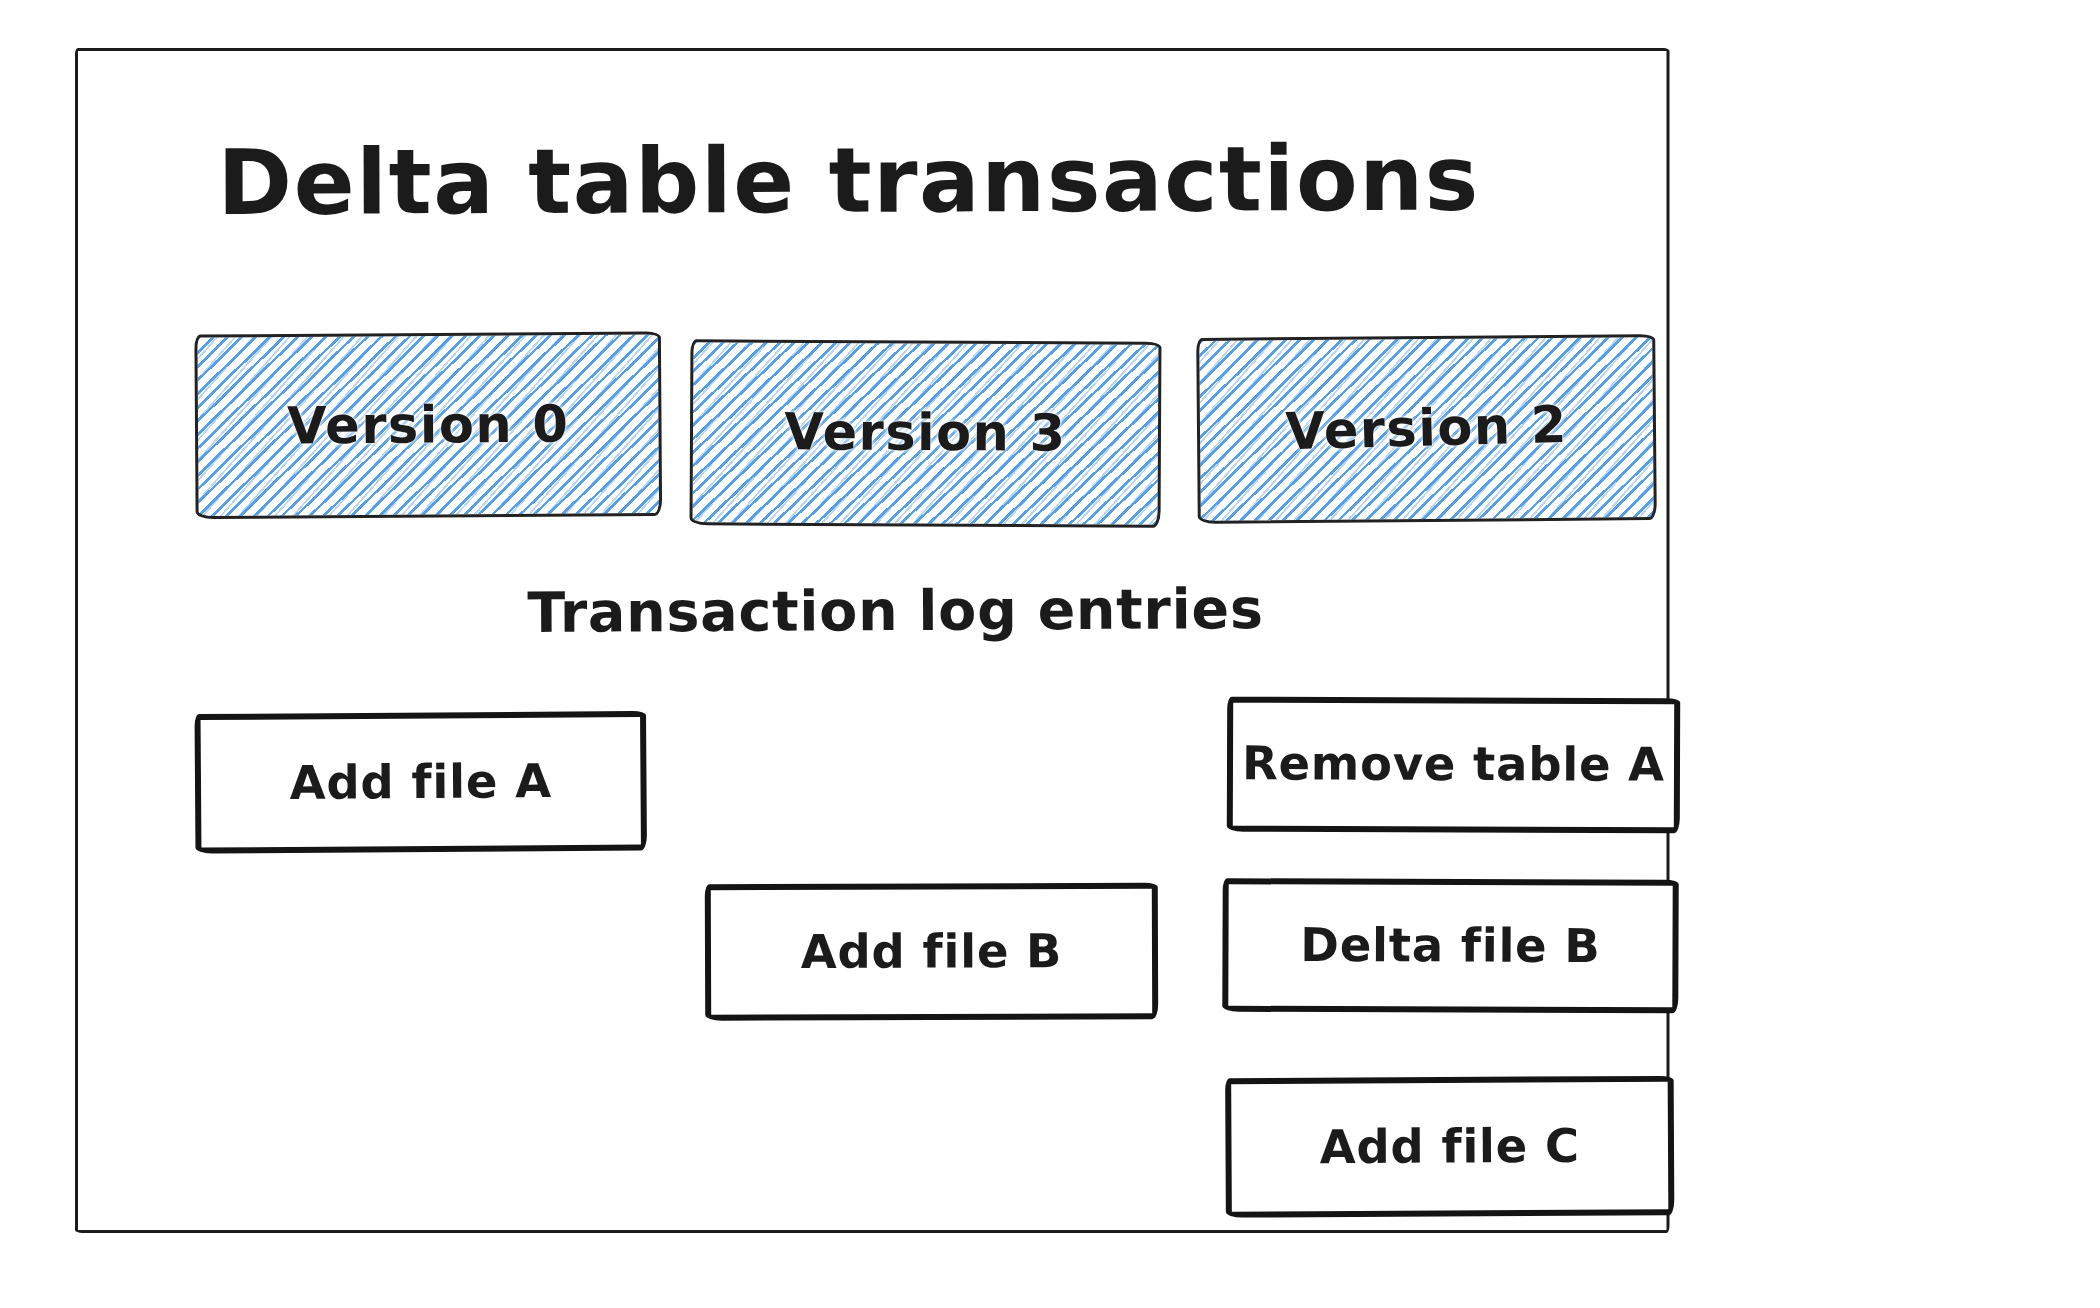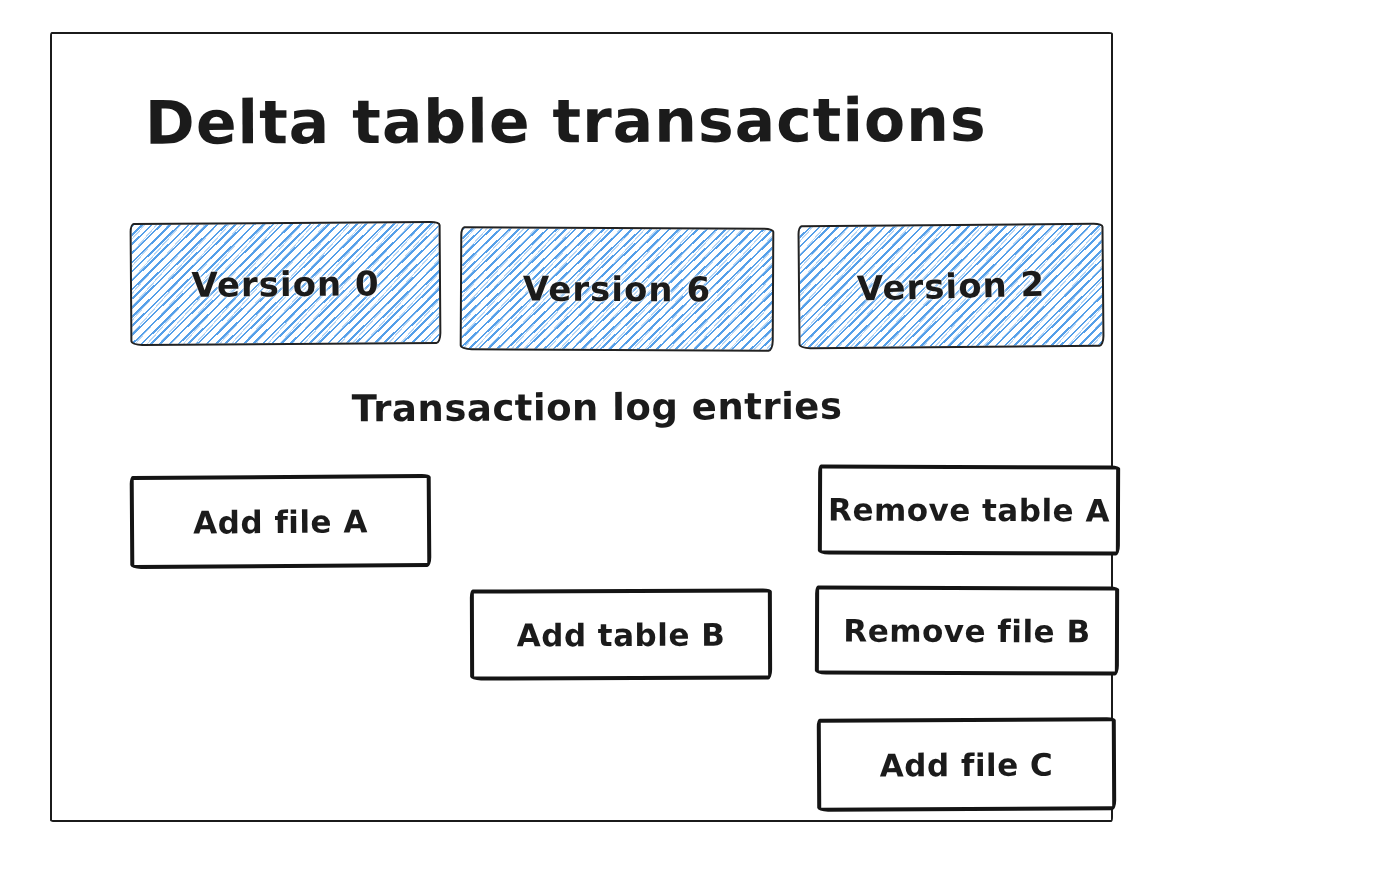--- a/index.html
+++ b/index.html
@@ -73,43 +73,43 @@
 
   <div class="outer-frame">
 
     <div class="diagram-title">Delta table transactions</div>
 
     <div class="version-box version-0">
       <span class="box-label">Version 0</span>
     </div>
 
     <div class="version-box version-1">
-      <span class="box-label">Version 6</span>
+      <span class="box-label">Version 3</span>
     </div>
 
     <div class="version-box version-2">
       <span class="box-label">Version 2</span>
     </div>
 
     <div class="log-caption">Transaction log entries</div>
 
     <div class="log-box log-add-a">
       <span class="box-label">Add file A</span>
     </div>
 
     <div class="log-box log-remove-a">
       <span class="box-label">Remove table A</span>
     </div>
 
     <div class="log-box log-add-b">
-      <span class="box-label">Add table B</span>
+      <span class="box-label">Add file B</span>
     </div>
 
     <div class="log-box log-remove-b">
-      <span class="box-label">Remove file B</span>
+      <span class="box-label">Delta file B</span>
     </div>
 
     <div class="log-box log-add-c">
       <span class="box-label">Add file C</span>
     </div>
 
   </div>
 </div>
 
 </body></html>

